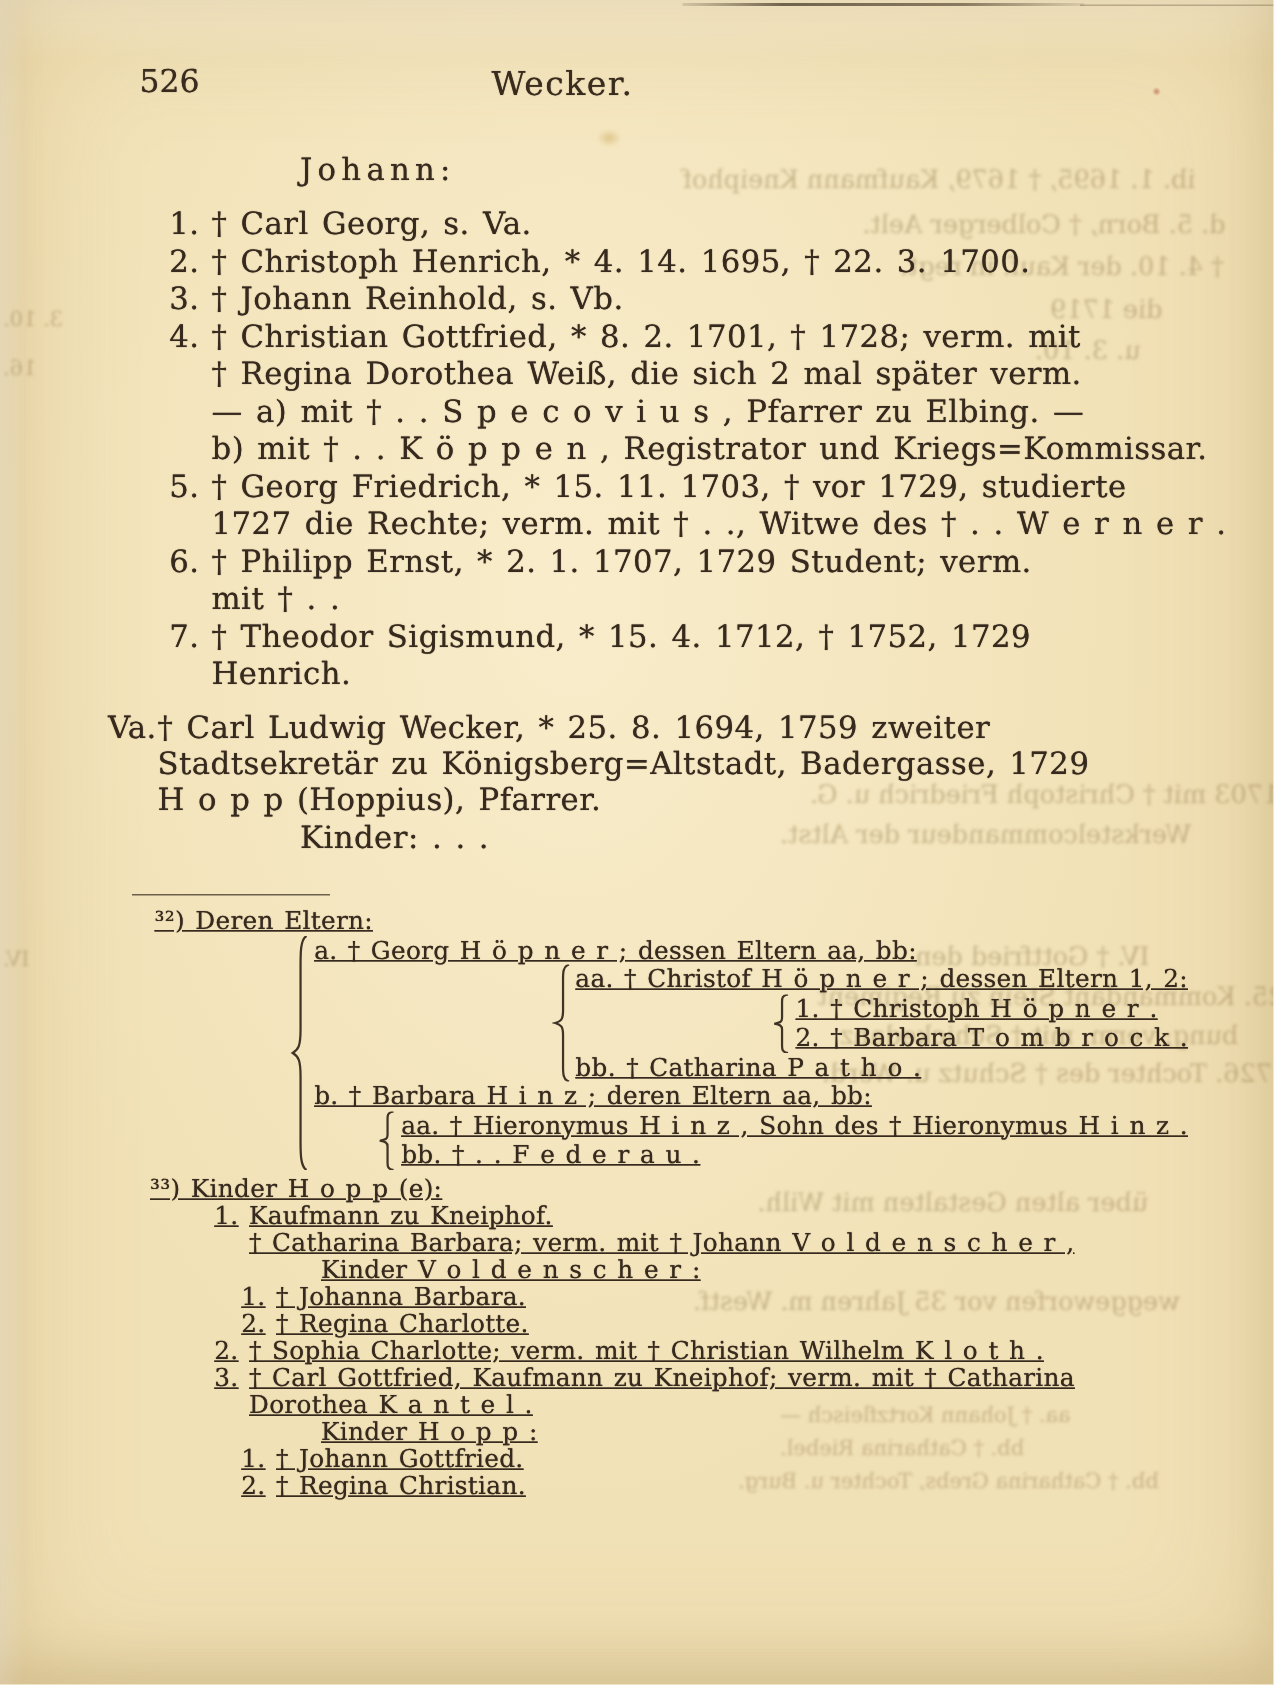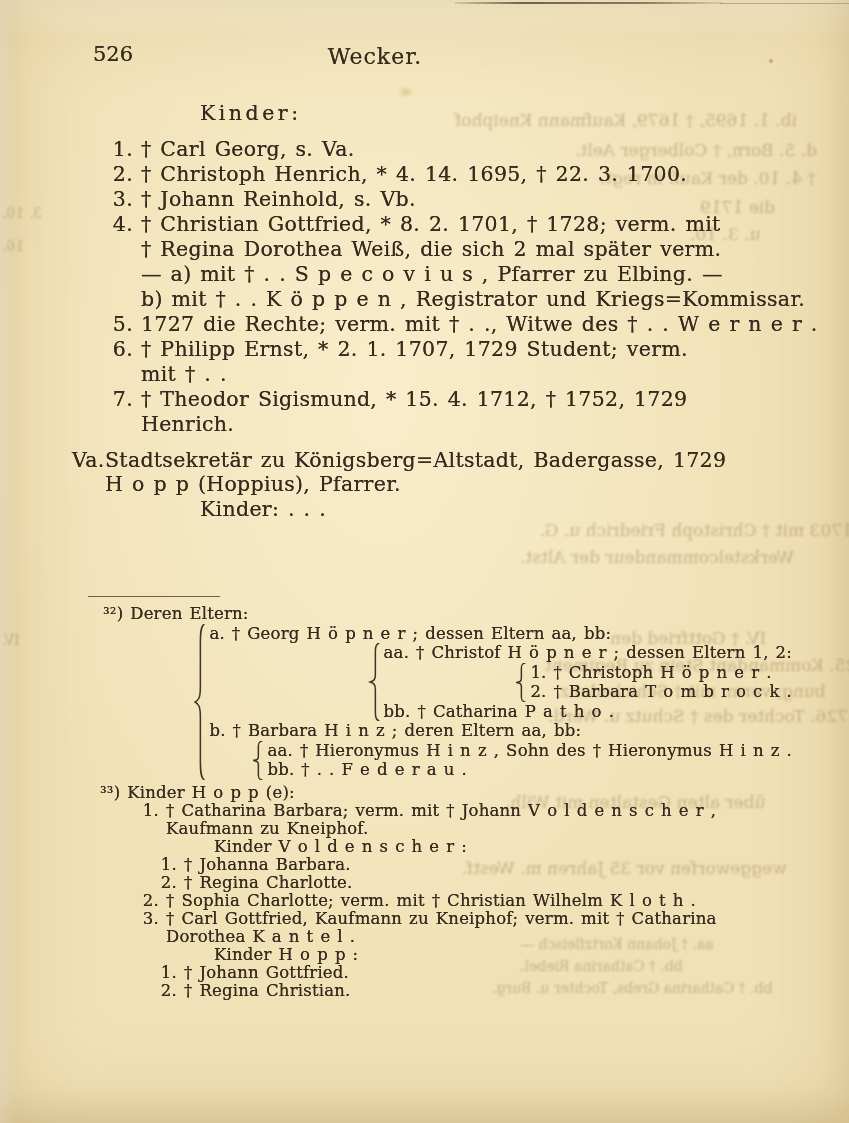--- a/index.html
+++ b/index.html
@@ -43,21 +43,21 @@
   .entry-num { flex:none; width:30px; text-align:right; padding-right:8px; }
   .entry-lines { min-width:0; }
   .line { white-space:nowrap; }
   .va-entry { display:flex; margin-top:11px; }
   .va-label { flex:none; width:30px; margin-left:-31px; padding-right:3px; }
   .va-entry .line { line-height:24px; }
   .va-kinder { margin-left:97px; line-height:24px; margin-top:1px; }
 
   
   .footnotes { position:absolute; left:86px; top:596px; width:706px;
-    font-size:16.5px; line-height:19.5px; letter-spacing:.2px; word-spacing:1.5px; }
+    font-size:16.5px; line-height:19.5px; letter-spacing:.2px; word-spacing:1.5px;text-decoration:underline; }
   .fnrule { width:132px; height:0; border-top:1.5px solid rgba(74,63,48,.8); margin-left:2px; }
   .fn32-heading { margin-left:17px; margin-top:7px; }
   .fn33 { line-height:18px; margin-top:4px; }
   .fn33-heading { margin-left:14px; }
   .brace { flex:none; width:13px; position:relative; margin-right:3px; }
   .brace svg { position:absolute; inset:0; width:100%; height:100%; }
   .brow { display:flex; align-items:stretch;justify-content:flex-end; }
   .brow-outer { margin-left:30px; }
   .brow-mid { margin-left:42px; }
   .brow-sub { margin-left:45px; }
@@ -94,21 +94,21 @@
   <span class="ghost small" style="left:520px;top:958px">bb. † Catharina Riebel.</span>
   <span class="ghost small" style="left:492px;top:980px">bb. † Catharina Grebs, Tochter u. Burg.</span>
   <span class="ghost small" style="left:2px;top:205px">3. 10.</span>
   <span class="ghost small" style="left:2px;top:238px">16.</span>
   <span class="ghost small" style="left:2px;top:632px">IV.</span>
 
   <span class="page-number">526</span>
   <span class="running-title">Wecker.</span>
 
   <div class="content">
-    <div class="kinder-heading">Kinder:</div>
+    <div class="kinder-heading">Johann:</div>
 
     <div class="entry">
       <span class="entry-num">1.</span>
       <div class="entry-lines">
           <div class="line">† Carl Georg, s. Va.</div>
         </div>
     </div>
     <div class="entry">
       <span class="entry-num">2.</span>
       <div class="entry-lines">
@@ -126,20 +126,21 @@
       <div class="entry-lines">
         <div class="line">† Christian Gottfried, * 8. 2. 1701, † 1728; verm. mit</div>
         <div class="line">† Regina Dorothea Weiß, die sich 2 mal später verm.</div>
         <div class="line">— a) mit † . . S p e c o v i u s , Pfarrer zu Elbing. —</div>
         <div class="line">b) mit † . . K ö p p e n , Registrator und Kriegs=Kommissar.</div>
       </div>
     </div>
     <div class="entry">
       <span class="entry-num">5.</span>
       <div class="entry-lines">
+        <div class="line">† Georg Friedrich, * 15. 11. 1703, † vor 1729, studierte</div>
         <div class="line">1727 die Rechte; verm. mit † . ., Witwe des † . . W e r n e r .</div>
       </div>
     </div>
     <div class="entry">
       <span class="entry-num">6.</span>
       <div class="entry-lines">
         <div class="line">† Philipp Ernst, * 2. 1. 1707, 1729 Student; verm.</div>
         <div class="line">mit † . .</div>
       </div>
     </div>
@@ -147,20 +148,21 @@
       <span class="entry-num">7.</span>
       <div class="entry-lines">
         <div class="line">† Theodor Sigismund, * 15. 4. 1712, † 1752, 1729</div>
         <div class="line">Henrich.</div>
       </div>
     </div>
 
     <div class="va-entry">
       <span class="va-label">Va.</span>
       <div class="entry-lines">
+        <div class="line">† Carl Ludwig Wecker, * 25. 8. 1694, 1759 zweiter</div>
         <div class="line">Stadtsekretär zu Königsberg=Altstadt, Badergasse, 1729</div>
         <div class="line">H o p p (Hoppius), Pfarrer.</div>
       </div>
     </div>
     <div class="va-kinder">Kinder: . . .</div>
   </div>
 
   <div class="footnotes">
     <div class="fnrule"></div>
 
@@ -210,22 +212,22 @@
           </div>
         </div>
       </div>
     </div>
 
     <div class="fn33">
       <div class="fn33-heading line">³³) Kinder H o p p (e):</div>
       <div class="fitem">
         <span class="fitem-num">1.</span>
         <div class="bcol">
+          <div class="line">Kaufmann zu Kneiphof.</div>
           <div class="line">† Catharina Barbara; verm. mit † Johann V o l d e n s c h e r ,</div>
-          <div class="line">Kaufmann zu Kneiphof.</div>
         </div>
       </div>
       <div class="kv-heading line">Kinder V o l d e n s c h e r :</div>
       <div class="subitem">
         <span class="subitem-num">1.</span>
         <div class="line">† Johanna Barbara.</div>
       </div>
       <div class="subitem">
         <span class="subitem-num">2.</span>
         <div class="line">† Regina Charlotte.</div>

